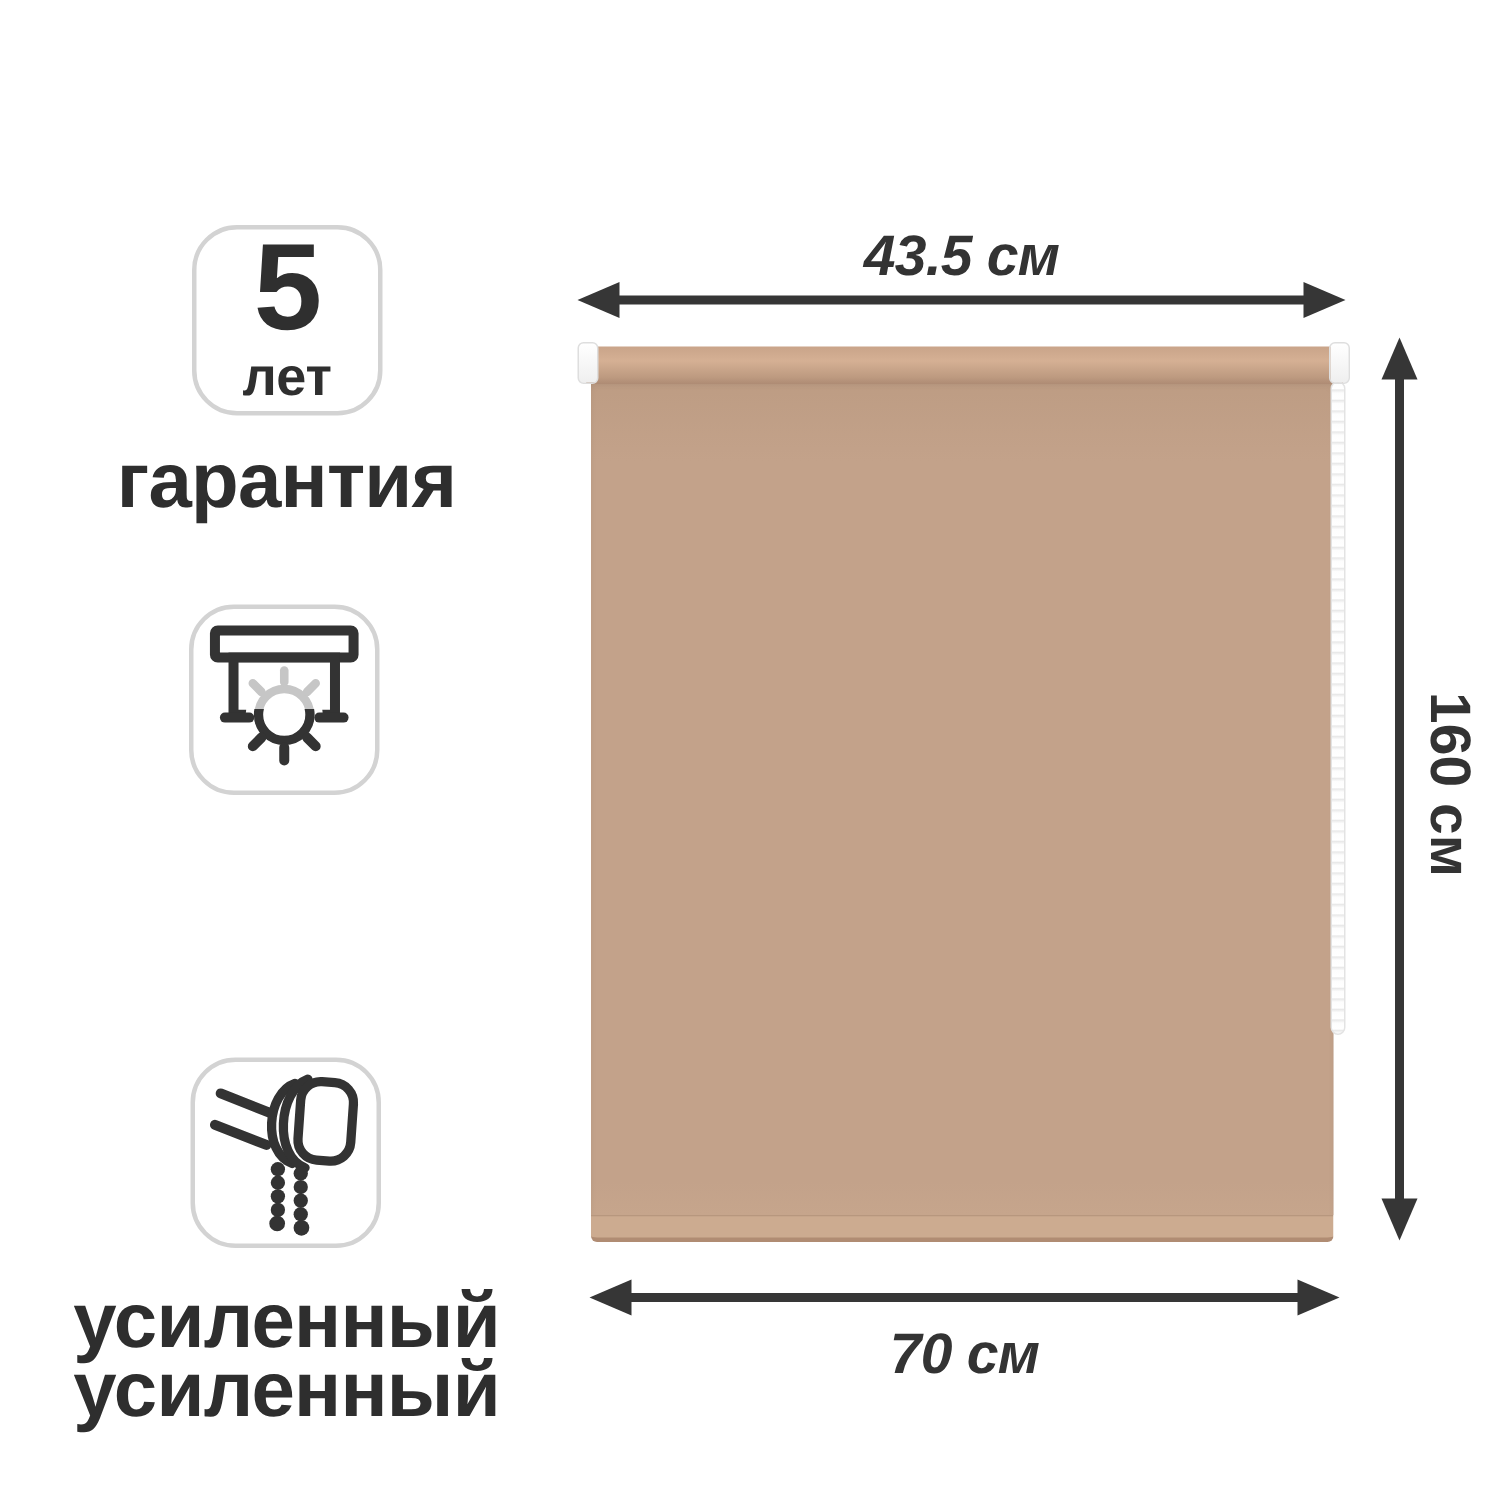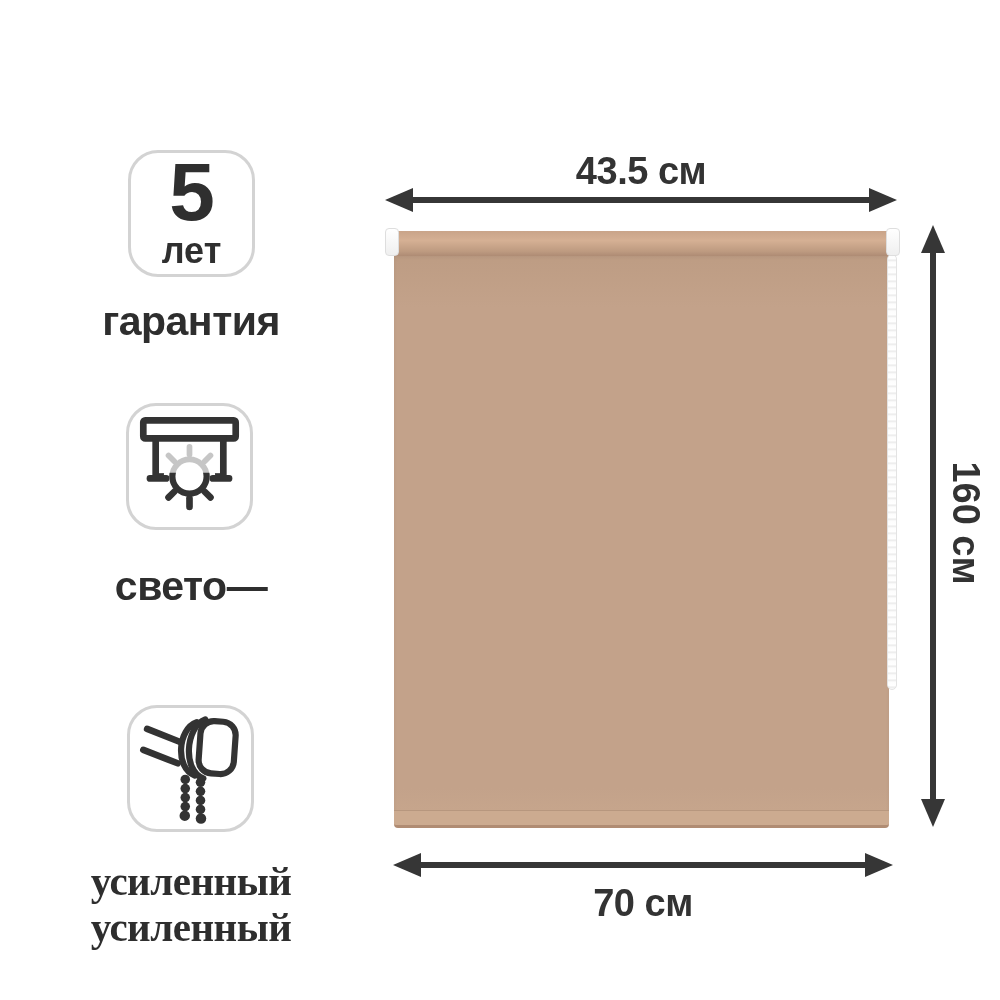--- a/index.html
+++ b/index.html
@@ -10,26 +10,26 @@
   
   .badge{
     position:absolute; width:127px; height:127px; background:#fff;
     border:3px solid #d3d3d3; border-radius:30px; box-sizing:border-box;
     display:flex; flex-direction:column; align-items:center; justify-content:center;
   }
   .badge-num{font-size:82px; font-weight:800; line-height:0.9; color:#2f2f2f; letter-spacing:-1px;}
   .badge-unit{font-size:36px; font-weight:700; color:#2f2f2f; margin-top:2px;}
   .feature-label{
     position:absolute; left:15px; width:352px; text-align:center;
-    font-size:41px; font-weight:700; color:#2e2e2e; line-height:46px; letter-spacing:-0.5px;
+    font-size:52px; font-weight:700; color:#2e2e2e; line-height:46px; letter-spacing:-0.5px;
   }
   
   .dim-label{
     position:absolute; text-align:center; font-size:38px; font-weight:700;
-    color:#333333; letter-spacing:-0.5px; white-space:nowrap;
+    color:#333333; letter-spacing:-0.5px; white-space:nowrap;font-style:italic;
   }
   .dim-label-v{
     position:absolute; left:845px; top:501px; width:240px; height:44px;
     text-align:center; font-size:38px; font-weight:700; color:#333333;
     transform:rotate(90deg); transform-origin:center; white-space:nowrap;
   }
   
   .arrow-h{position:absolute; height:24px;}
   .arrow-h .shaft{position:absolute; left:8px; right:8px; top:9px; height:6px; background:#363636;}
   .arrow-h .head-l{position:absolute; left:0; top:0; width:0; height:0;
@@ -105,21 +105,21 @@
         <line x1="47.5" y1="58" x2="41.5" y2="52" stroke="#c6c6c6" stroke-width="6" stroke-linecap="round"></line>
         <line x1="63.5" y1="51" x2="63.5" y2="43" stroke="#c6c6c6" stroke-width="6" stroke-linecap="round"></line>
         <line x1="79.5" y1="58" x2="85.5" y2="52" stroke="#c6c6c6" stroke-width="6" stroke-linecap="round"></line>
 
         <line x1="47.5" y1="90" x2="41.5" y2="96" stroke="#333" stroke-width="7" stroke-linecap="round"></line>
         <line x1="63.5" y1="97" x2="63.5" y2="106" stroke="#333" stroke-width="7" stroke-linecap="round"></line>
         <line x1="79.5" y1="90" x2="85.5" y2="96" stroke="#333" stroke-width="7" stroke-linecap="round"></line>
       </svg>
     </div>
     <div class="feature-label" style="top:563px;">
-      <span>свето—</span><br>
+      <br>
     </div>
 
     <div class="badge" style="left:127px; top:705px;">
       <svg class="icon-svg" viewBox="0 0 127 127">
 
         <line x1="18" y1="22" x2="56" y2="37" stroke="#333" stroke-width="7" stroke-linecap="round"></line>
         <line x1="14" y1="44" x2="50" y2="58" stroke="#333" stroke-width="7" stroke-linecap="round"></line>
 
         <path d="M 70 15 C 50 22 47 63 68 71" fill="#fff" stroke="#333" stroke-width="6.5" stroke-linecap="round"></path>
         <path d="M 79 12 C 58 20 55 66 77 74" fill="#fff" stroke="#333" stroke-width="6.5" stroke-linecap="round"></path>
@@ -133,21 +133,21 @@
           <circle cx="58" cy="103.5" r="5"></circle>
             <circle cx="57.5" cy="113" r="5.5"></circle>
           <circle cx="74" cy="78" r="5"></circle>
             <circle cx="74" cy="87.5" r="5"></circle>
             <circle cx="74" cy="97" r="5"></circle>
           <circle cx="74" cy="106.5" r="5"></circle>
             <circle cx="74.5" cy="116" r="5.5"></circle>
         </g>
       </svg>
     </div>
-    <div class="feature-label" style="top:858px;font-family:Liberation Serif, serif;">
+    <div class="feature-label" style="top:858px;">
       <span>усиленный</span><br>
       <span>усиленный</span>
     </div>
   </div>
 
   <div>
     <div class="blind-fabric"></div>
     <div class="blind-hem"></div>
     <div class="blind-tube"></div>
     <div class="blind-chain"></div>

